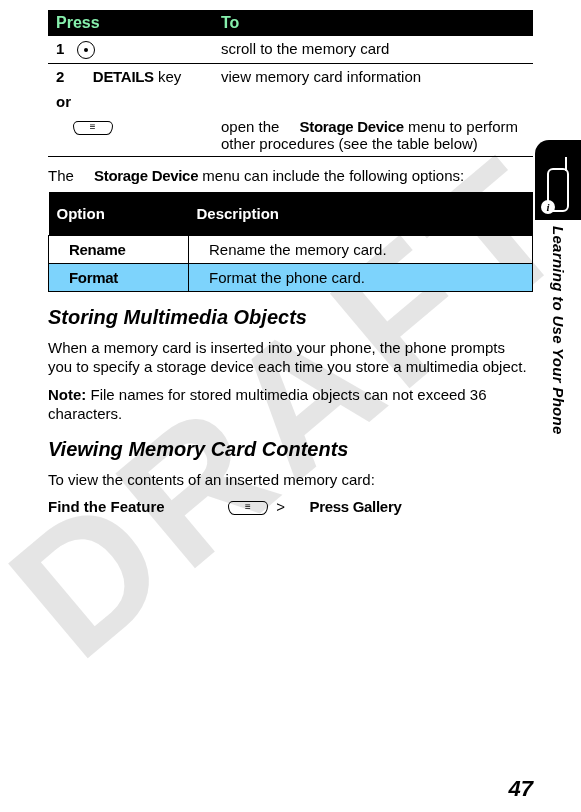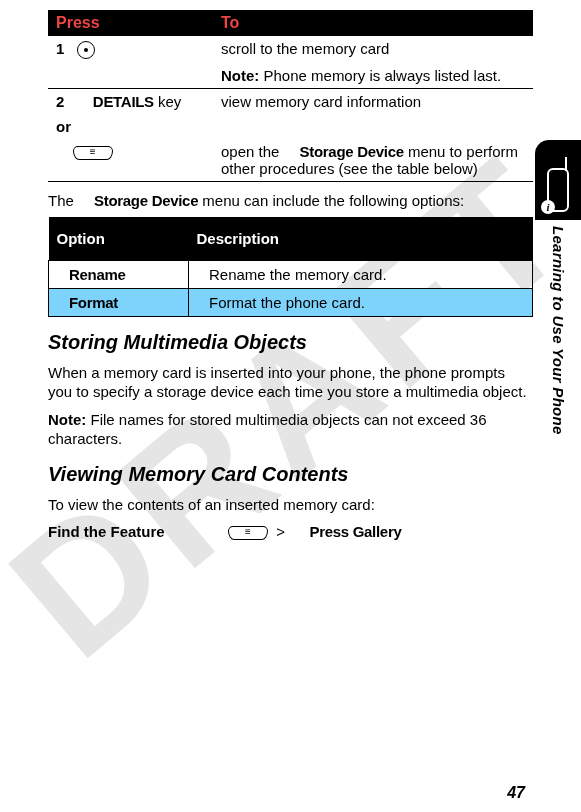--- a/index.html
+++ b/index.html
@@ -19,21 +19,21 @@
     pointer-events: none;
     font-family: Arial Black, Arial, sans-serif;
   }
   
   .page { position: relative; z-index: 1; padding: 10px 48px 10px 48px; display: flex; flex-direction: column; height: 100%; }
   
   .content-col { flex: 1; }
   
   
   table.press { width: 100%; border-collapse: collapse; font-size: 15px; }
-  table.press thead th { background:#000; color:#ef4444; font-weight: bold; text-align:left; padding: 4px 8px; font-size:16px; }
+  table.press thead th { background:#000; color:#86efac; font-weight: bold; text-align:left; padding: 4px 8px; font-size:16px; }
   table.press td { padding: 4px 8px; vertical-align: top; }
   table.press .col-press { width: 165px; }
   table.press .sep td { border-top: 1px solid #000; padding:0; height:0; }
   .dpad { display:inline-block; width:18px; height:18px; border:1.5px solid #000; border-radius:50%; position:relative; vertical-align:middle;}
   .dpad::before { content:""; position:absolute; width:4px; height:4px; background:#000; border-radius:50%; top:50%; left:50%; transform:translate(-50%,-50%); }
   .cond { font-family: "Arial Narrow", Arial, sans-serif; font-weight: bold; letter-spacing: -0.3px; padding-left: 16px; }
   .menu-key { display:inline-block; width:40px; height:14px; border:1.5px solid #000; border-radius: 8px 8px 10px 10px / 8px 8px 14px 14px; position:relative; vertical-align:middle;}
   .menu-key::after{content:"≡"; position:absolute; font-size:10px; top:-1px; left:50%; transform:translateX(-50%); }
   
   .body-text { font-size:15px; line-height:1.25; margin: 10px 0 6px; }
@@ -52,21 +52,21 @@
   
   
   .side-tab { position:absolute; right:0; top:140px; width:46px; display:flex; flex-direction:column; align-items:center; }
   .tab-black { background:#000; width:46px; height:80px; border-radius: 14px 0 0 0; display:flex; align-items:flex-end; justify-content:center; }
   .phone-icon { width:30px; height:55px; margin-bottom:8px; position:relative; }
   .phone-body{ position:absolute; bottom:0; left:4px; width:22px; height:44px; border:2px solid #fff; border-radius:6px;}
   .phone-ant{ position:absolute; top:0; right:6px; width:2px; height:14px; background:#fff;}
   .phone-i{ position:absolute; bottom:-2px; left:-2px; width:14px;height:14px; background:#fff; border-radius:50%; color:#000; font-weight:bold; font-size:11px; text-align:center; line-height:14px; font-style:italic; font-family:serif;}
   .vtext { writing-mode: vertical-rl; font-style:italic; font-weight:bold; font-size:15px; margin-top:6px; letter-spacing:0.3px; }
   
-  .pagenum { position:absolute; bottom:10px; right:56px; font-style:italic; font-weight:bold; font-size:16px;margin-top:13px; }
+  .pagenum { position:absolute; bottom:10px; right:48px; font-style:italic; font-weight:bold; font-size:22px;margin-top:13px; }
 </style>
 </head>
 <body>
 
 <div class="watermark">DRAFT</div>
 
 <div class="page">
   <div class="content-col">
 
     <table class="press">
@@ -80,27 +80,20 @@
           <th>To</th>
         </tr>
       </thead>
       <tbody>
         <tr>
           <td>
             <b>1</b>&nbsp;&nbsp;
             <span class="dpad"></span>
           </td>
           <td>scroll to the memory card</td>
-        </tr>
-        <tr>
-          <td></td>
-          <td>
-            <b>Note:</b>
-            <span>Phone memory is always listed last.</span>
-          </td>
         </tr>
         <tr class="sep">
             <td colspan="2"></td>
           </tr>
         <tr>
           <td>
             <b>2</b>&nbsp;&nbsp;
             <span class="cond">DETAILS</span><span> key</span>
           </td>
           <td>view memory card information</td>

